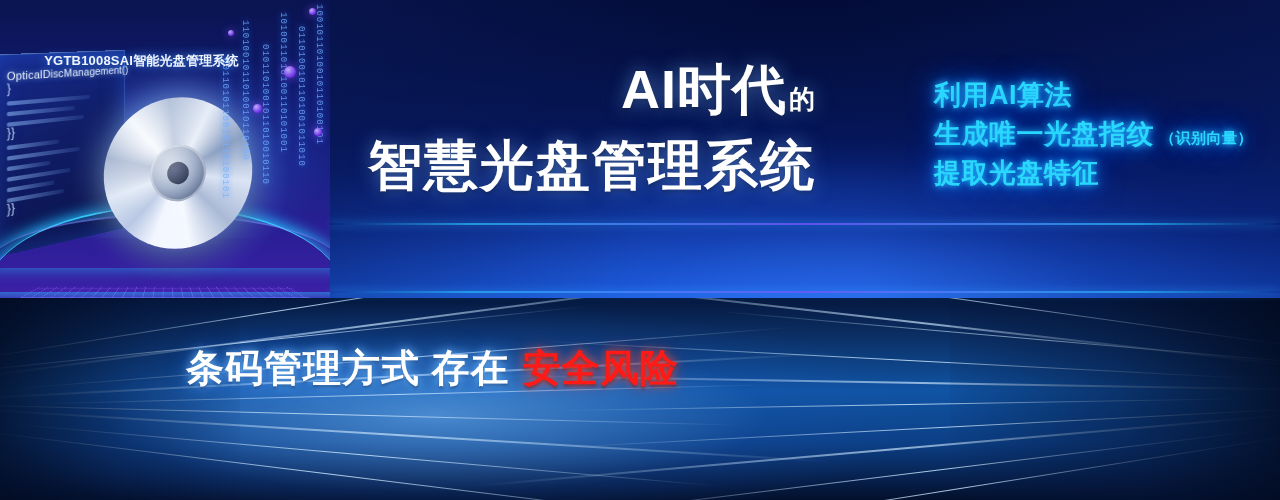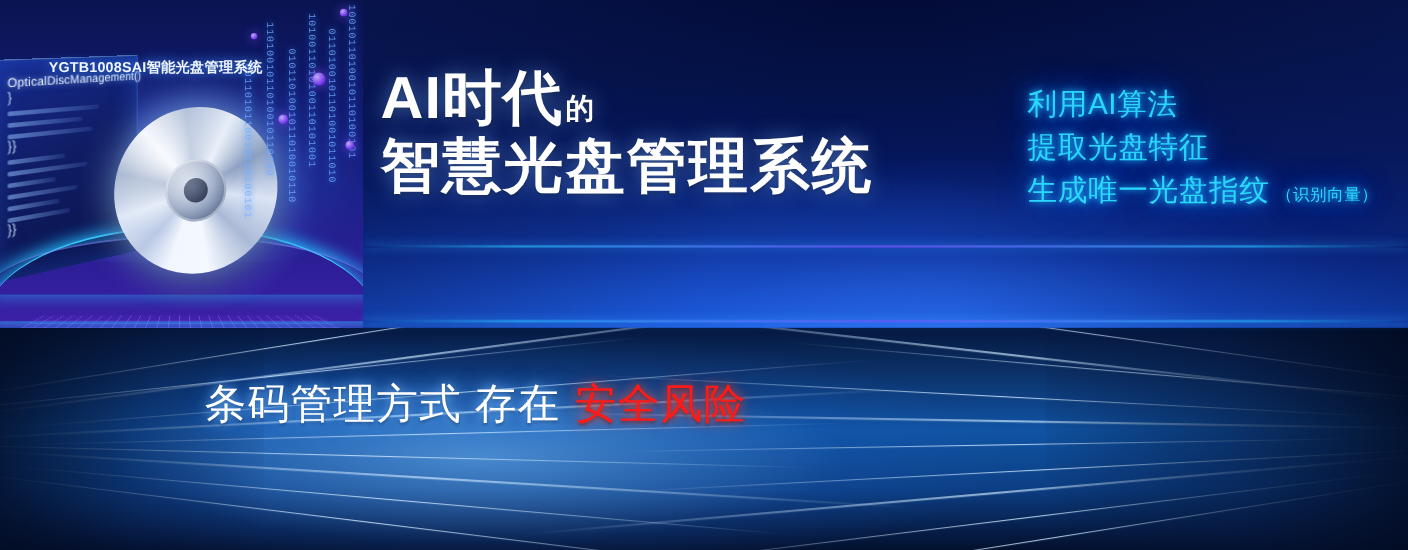--- a/index.html
+++ b/index.html
@@ -147,38 +147,38 @@
     z-index:4;
   }
   .lp-sub{
     position:absolute;left:0;top:52px;width:283px;text-align:center;
     font-size:13px;font-weight:bold;color:#eef5ff;letter-spacing:.2px;
     text-shadow:0 0 10px rgba(70,150,255,.9);
     z-index:4;
   }
 
   
-  .main-title-wrap{position:absolute;left:346px;top:62px;z-index:5;}
+  .main-title-wrap{position:absolute;left:368px;top:62px;z-index:5;text-align:right;}
   .mt-line1{
     font-size:54px;font-weight:bold;color:#ffffff;line-height:1.02;
     letter-spacing:1px;white-space:nowrap;
     text-shadow:0 0 18px rgba(120,180,255,.55),0 2px 4px rgba(0,0,0,.35);
   }
   .mt-de{font-size:26px;font-weight:bold;vertical-align:baseline;margin-left:2px;}
   .mt-line2{
-    margin-top:6px;
+    margin-top:20px;
     font-size:54px;font-weight:bold;color:#ffffff;line-height:1.04;
     letter-spacing:2px;white-space:nowrap;
     text-shadow:0 0 18px rgba(120,180,255,.55),0 2px 4px rgba(0,0,0,.35);
   }
 
   
   .cyan-list{position:absolute;left:934px;top:76px;z-index:5;}
   .cy{
-    font-size:27px;font-weight:normal;color:#2ad8ff;line-height:1.45;
+    font-size:27px;font-weight:bold;color:#2ad8ff;line-height:1.45;
     white-space:nowrap;letter-spacing:.5px;
     text-shadow:0 0 6px #29c6ff,0 0 16px #0b7bff,0 0 30px #0b4ff0;
   }
   .cy .note{font-size:15px;margin-left:6px;}
 
   
   .sub-bar{
     position:absolute;left:330px;top:238px;width:950px;height:38px;z-index:6;
     display:flex;align-items:center;justify-content:center;
     background:
@@ -223,21 +223,21 @@
     position:absolute;right:0;top:0;width:330px;height:202px;
     background:linear-gradient(260deg, rgba(2,10,32,.92) 0%, rgba(4,18,52,.5) 48%, rgba(0,0,0,0) 100%);
   }
   .dark-wedge-l{
     position:absolute;left:0;top:0;width:240px;height:202px;
     background:linear-gradient(100deg, rgba(2,10,32,.85) 0%, rgba(4,18,52,.35) 55%, rgba(0,0,0,0) 100%);
   }
 
   .bottom-text{position:absolute;left:186px;top:342px;z-index:7;}
   .bt-line{
-    font-size:38px;font-weight:normal;color:#ffffff;line-height:1.42;
+    font-size:38px;font-weight:bold;color:#ffffff;line-height:1.42;
     white-space:nowrap;letter-spacing:1px;
     text-shadow:0 0 10px rgba(120,195,255,.95),0 0 22px rgba(40,120,255,.7),0 2px 3px rgba(0,20,60,.6);
   }
   .bt-line .red{
     color:#ff1a17;
     text-shadow:0 0 9px rgba(255,90,60,.75),0 0 18px rgba(255,40,20,.45),0 2px 3px rgba(60,0,0,.5);
   }
   .sp{display:inline-block;width:13px;}
 </style>
 </head>
@@ -303,24 +303,24 @@
       <span>AI时代</span><span class="mt-de">的</span>
     </div>
     <div class="mt-line2">智慧光盘管理系统</div>
   </div>
 
   <div class="cyan-list">
     <div class="cy">
       <span>利用AI算法</span>
     </div>
     <div class="cy">
+      <span>生成唯一光盘指纹</span><span class="note">（识别向量）</span>
+    </div>
+    <div class="cy">
       <span>提取光盘特征</span>
-    </div>
-    <div class="cy">
-      <span>生成唯一光盘指纹</span><span class="note">（识别向量）</span>
     </div>
   </div>
 
   <div class="rail r1"></div>
   <div class="rail r2"></div>
 
   <div class="bottom-section">
     <div class="streaks">
       <div class="st" style="left:-6%;top:10px;width:58%;transform:rotate(-9deg);"></div>
       <div class="st thick" style="left:-4%;top:26px;width:66%;transform:rotate(-7.5deg);"></div>

